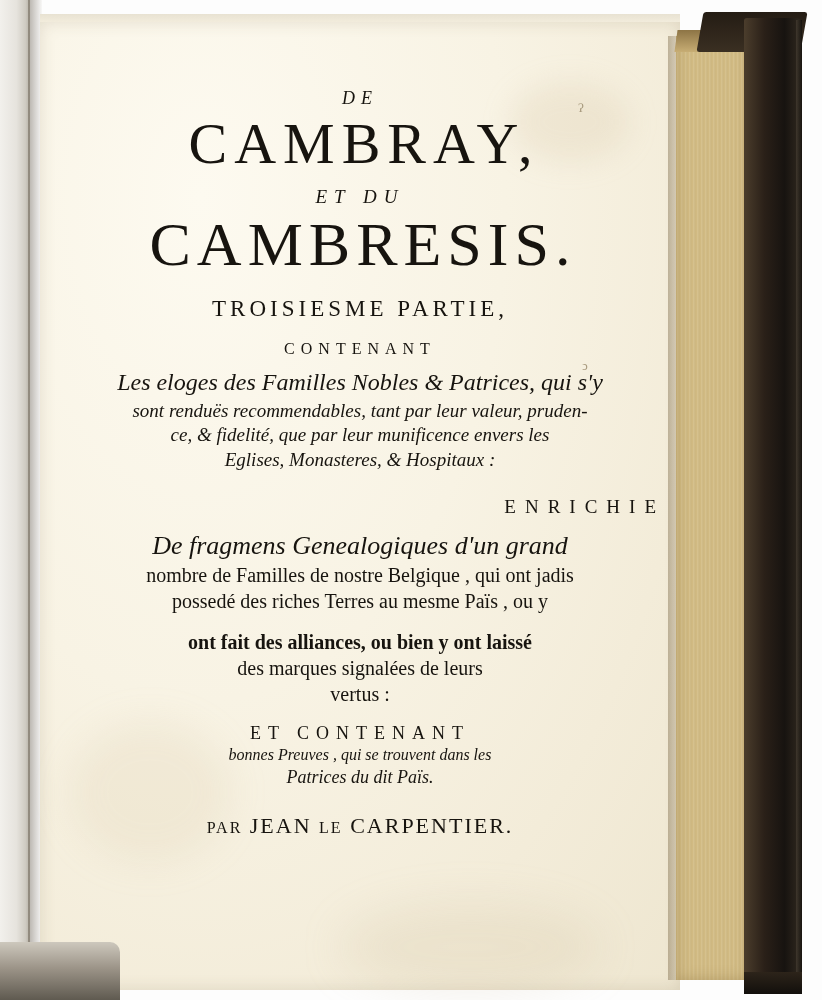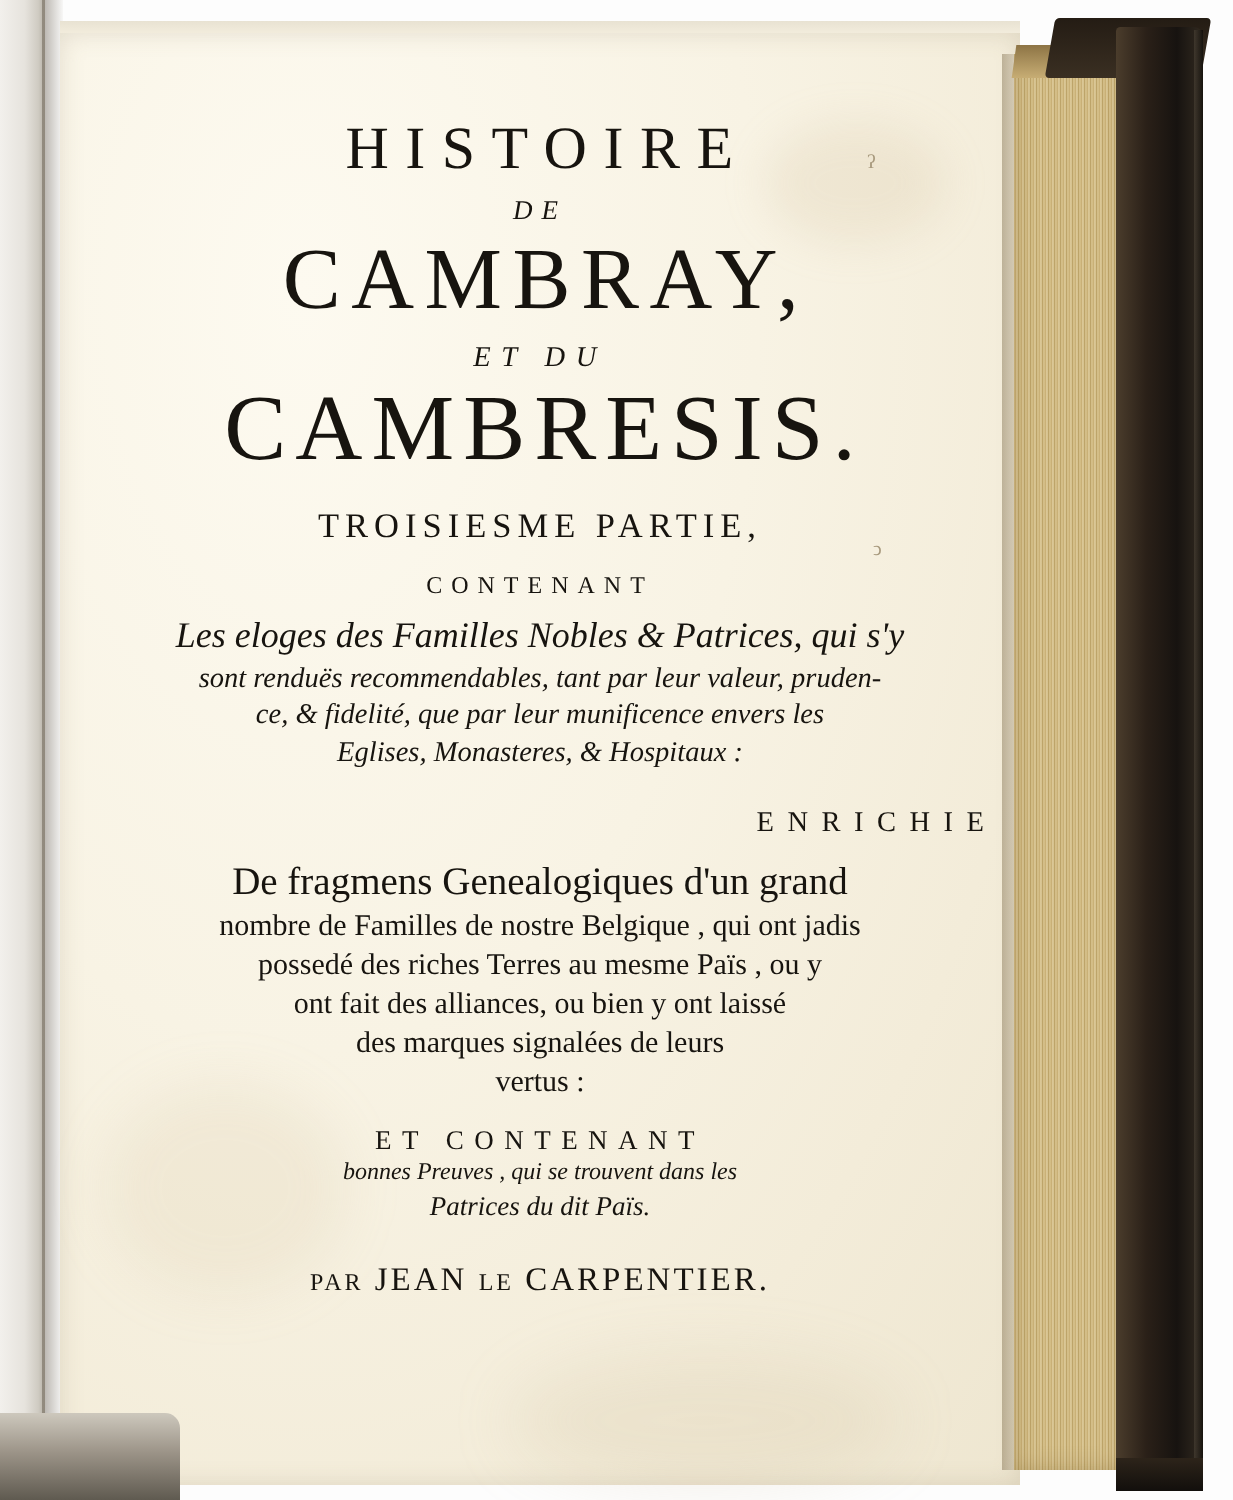--- a/index.html
+++ b/index.html
@@ -179,24 +179,24 @@
   .t-elog2 { font-size: 19px; margin-top: 2px; line-height: 1.25; }
   .t-elog3 { font-size: 19px; margin-top: 1px; line-height: 1.25; }
   .t-elog4 { font-size: 19px; margin-top: 1px; line-height: 1.25; }
 
   .t-enrichie {
     font-size: 19px;
     letter-spacing: 9px;
     margin-top: 24px;
     text-align: right;
   }
-  .t-frag1 { font-size: 26px; margin-top: 12px; line-height: 1.2; }
+  .t-frag1 { font-size: 26px; margin-top: 12px; line-height: 1.2; font-style: italic; }
   .t-frag2 { font-size: 20px; margin-top: 2px; line-height: 1.25; }
   .t-frag3 { font-size: 20px; margin-top: 1px; line-height: 1.25; }
-  .t-frag4 { font-size: 20px; margin-top: 1px; line-height: 1.25; }
+  .t-frag4 { font-size: 20px; margin-top: 16px; line-height: 1.25; font-weight: bold; }
   .t-frag5 { font-size: 20px; margin-top: 1px; line-height: 1.25; }
   .t-frag6 { font-size: 20px; margin-top: 1px; line-height: 1.25; }
 
   .t-justifiee {
     font-size: 18px;
     letter-spacing: 7px;
     margin-top: 16px;
   }
   .t-par1 { font-size: 18px; margin-top: 10px; line-height: 1.28; }
   .t-par2 { font-size: 16px; margin-top: 1px; line-height: 1.28; }
@@ -242,21 +242,20 @@
   <div class="cover"></div>
   <div class="cover-right-hi"></div>
   <div class="cover-bottom"></div>
   <div class="bottom-board"></div>
 
   <span class="mark" style="left:578px; top:100px;">ʔ</span>
   <span class="mark" style="left:582px; top:358px;">ↄ</span>
 
   <div class="title-block">
 
-    <div class="line t-histoire">HISTOIRE</div>
 
     <div class="line t-de1">DE</div>
 
     <div class="line t-cambray">CAMBRAY,</div>
 
     <div class="line t-etdu">ET DU</div>
 
     <div class="line t-cambresis">CAMBRESIS.</div>
 
     <div class="line t-partie">TROISIESME PARTIE,</div>

